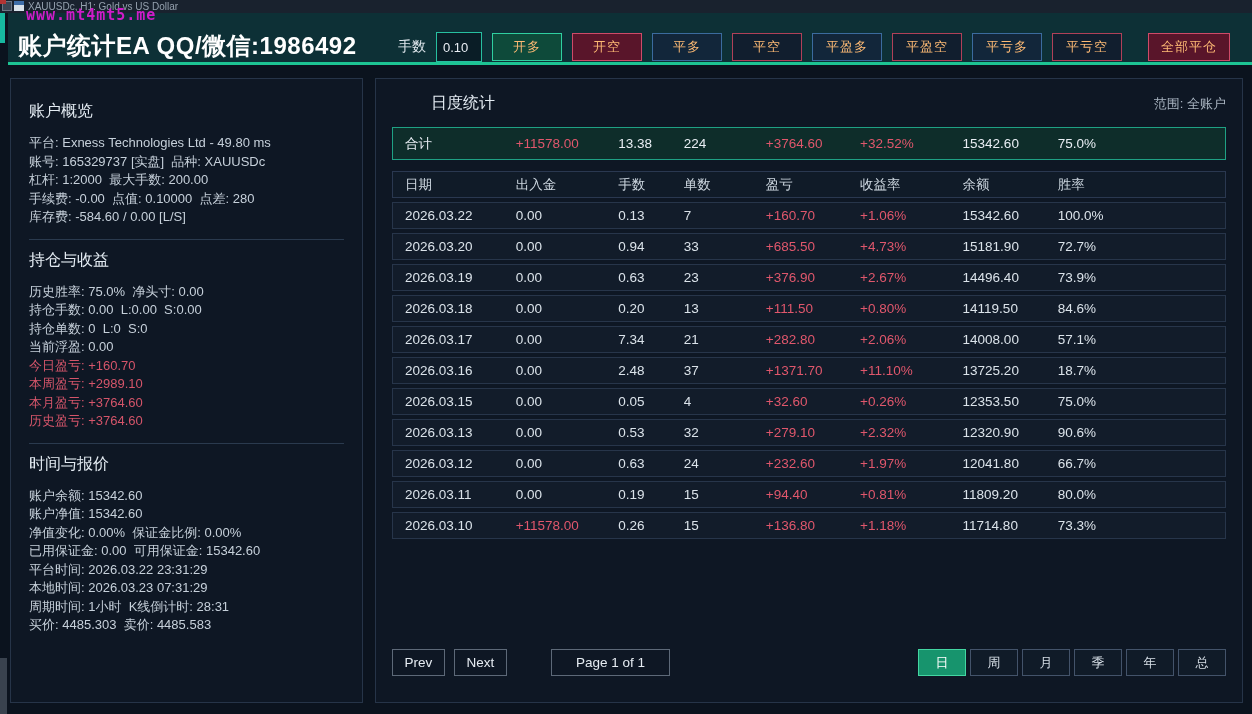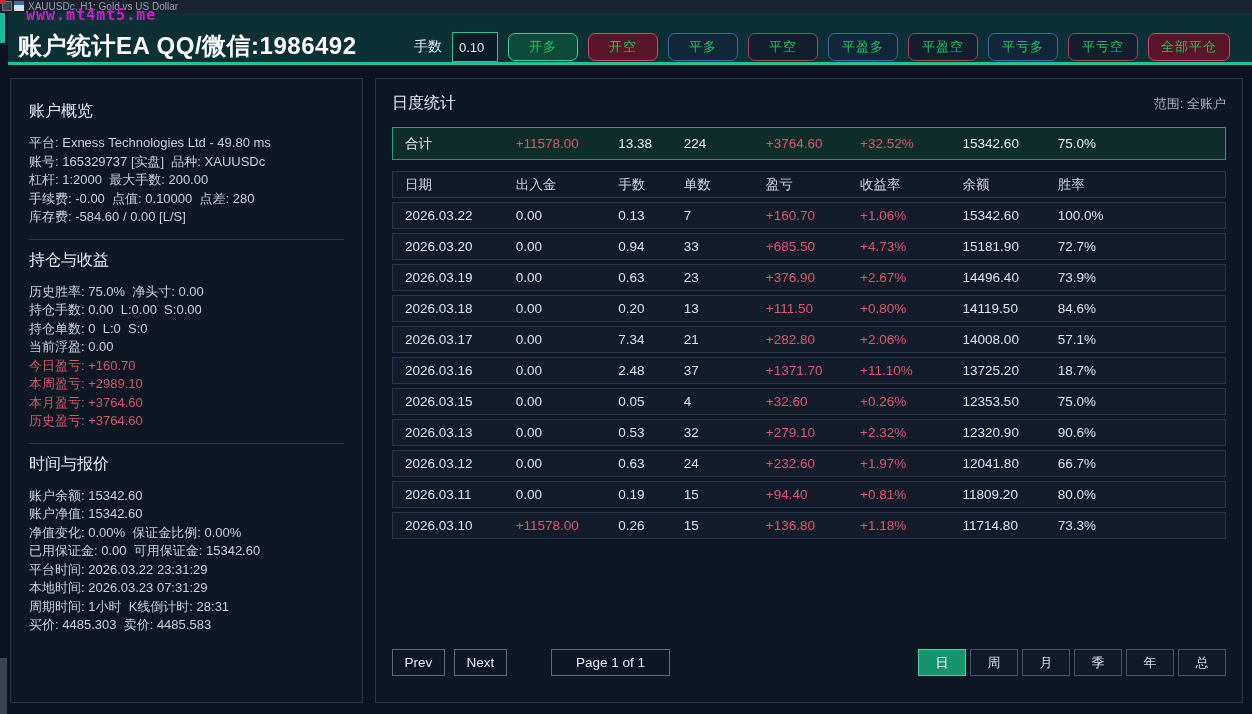--- a/index.html
+++ b/index.html
@@ -28,42 +28,42 @@
     background:#0d3036; border-bottom:3px solid #1dc493; z-index:10;
     display:flex; align-items:flex-end; }
   .header h1 { color:#ffffff; font-size:24px; font-weight:bold; margin-left:10px;
     letter-spacing:0.5px; white-space:nowrap; }
   .header .controls { margin-left:auto; display:flex; align-items:center; gap:10px;
     padding-right:22px; }
   .lots-label { color:#e2e9ef; font-size:14px; }
   .lots-input { width:46px; height:30px; background:#0a1d26; border:1px solid #27bfa0;
     color:#e9eef4; font-size:13px; padding:0 6px; outline:none;
     font-family:"Liberation Sans",sans-serif; }
-  .hbtn { height:28px; min-width:70px; padding:0 12px; font-size:13px; color:#22c55e;
+  .hbtn { height:28px; min-width:70px; padding:0 12px; font-size:13px; color:#fdba74;
     display:flex; align-items:center; justify-content:center; cursor:pointer;
-    white-space:nowrap; letter-spacing:1px;border-radius:7px; }
+    white-space:nowrap; letter-spacing:1px; }
   .hbtn.green   { background:#0e4a3a; border:1px solid #2fcfa0; }
   .hbtn.redfill { background:#59152a; border:1px solid #cf4a68; }
   .hbtn.blue    { background:#12263a; border:1px solid #3b6b9e; }
   .hbtn.pink    { background:#111e2e; border:1px solid #b04058; }
 
   
   .left-panel { position:absolute; left:10px; top:78px; width:353px; height:625px;
     background:#0e1724; border:1px solid #263448; padding:14px 18px; }
   .right-panel { position:absolute; left:375px; top:78px; width:868px; height:625px;
     background:#0e1724; border:1px solid #263448; padding:14px 16px; }
 
   .section-title { color:#e3ebf2; font-size:16px; margin:8px 0 12px 0; font-weight:normal; }
   .line { color:#c6d0da; font-size:13px; line-height:18.5px; white-space:pre-wrap; }
   .line.red { color:#d5556a; }
   .divider { border:none; border-top:1px solid #2a3a4e; margin:12px 0 10px 0; }
 
   
   .rp-head { display:flex; justify-content:space-between; align-items:center; }
-  .rp-title { color:#e3ebf2; font-size:16px; font-weight:normal; }
+  .rp-title { color:#e3ebf2; font-size:16px; font-weight:normal;margin-left:39px; }
   .rp-scope { color:#a9b5c1; font-size:13px; }
 
   .grid8 { display:grid;
     grid-template-columns:13.5% 12.5% 8% 10% 11.5% 12.5% 11.6% auto;
     align-items:center; padding-left:12px; }
   .summary-row { margin-top:13px; height:33px; background:#0e2d2a;
     border:1px solid #1fa184; font-size:13.5px; color:#e9eef4; }
   .thead-row { margin-top:11px; height:27px; background:#101b28;
     border:1px solid #2a3850; color:#cdd7e0; font-size:13.5px; }
   .trow { height:27px; margin-top:4px; background:#121c2a;
@@ -107,21 +107,21 @@
     <input class="lots-input" value="0.10" style="">
     <div id="header-buttons" style="display:flex;gap:10px;">
         <div class="hbtn green">开多</div>
         <div class="hbtn redfill">开空</div>
         <div class="hbtn blue">平多</div>
         <div class="hbtn pink">平空</div>
         <div class="hbtn blue">平盈多</div>
         <div class="hbtn pink">平盈空</div>
         <div class="hbtn blue">平亏多</div>
         <div class="hbtn pink">平亏空</div>
-        <div class="hbtn redfill" style="min-width: 76px;">全部平仓</div>
+        <div class="hbtn redfill" style="min-width: 76px; margin-left: 16px;">全部平仓</div>
       </div>
   </div>
 </div>
 
 <div class="left-panel">
   <h2 class="section-title">账户概览</h2>
   <div id="overview-lines">
       <div class="line">平台: Exness Technologies Ltd - 49.80 ms</div>
       <div class="line">账号: 165329737 [实盘]  品种: XAUUSDc</div>
       <div class="line">杠杆: 1:2000  最大手数: 200.00</div>

